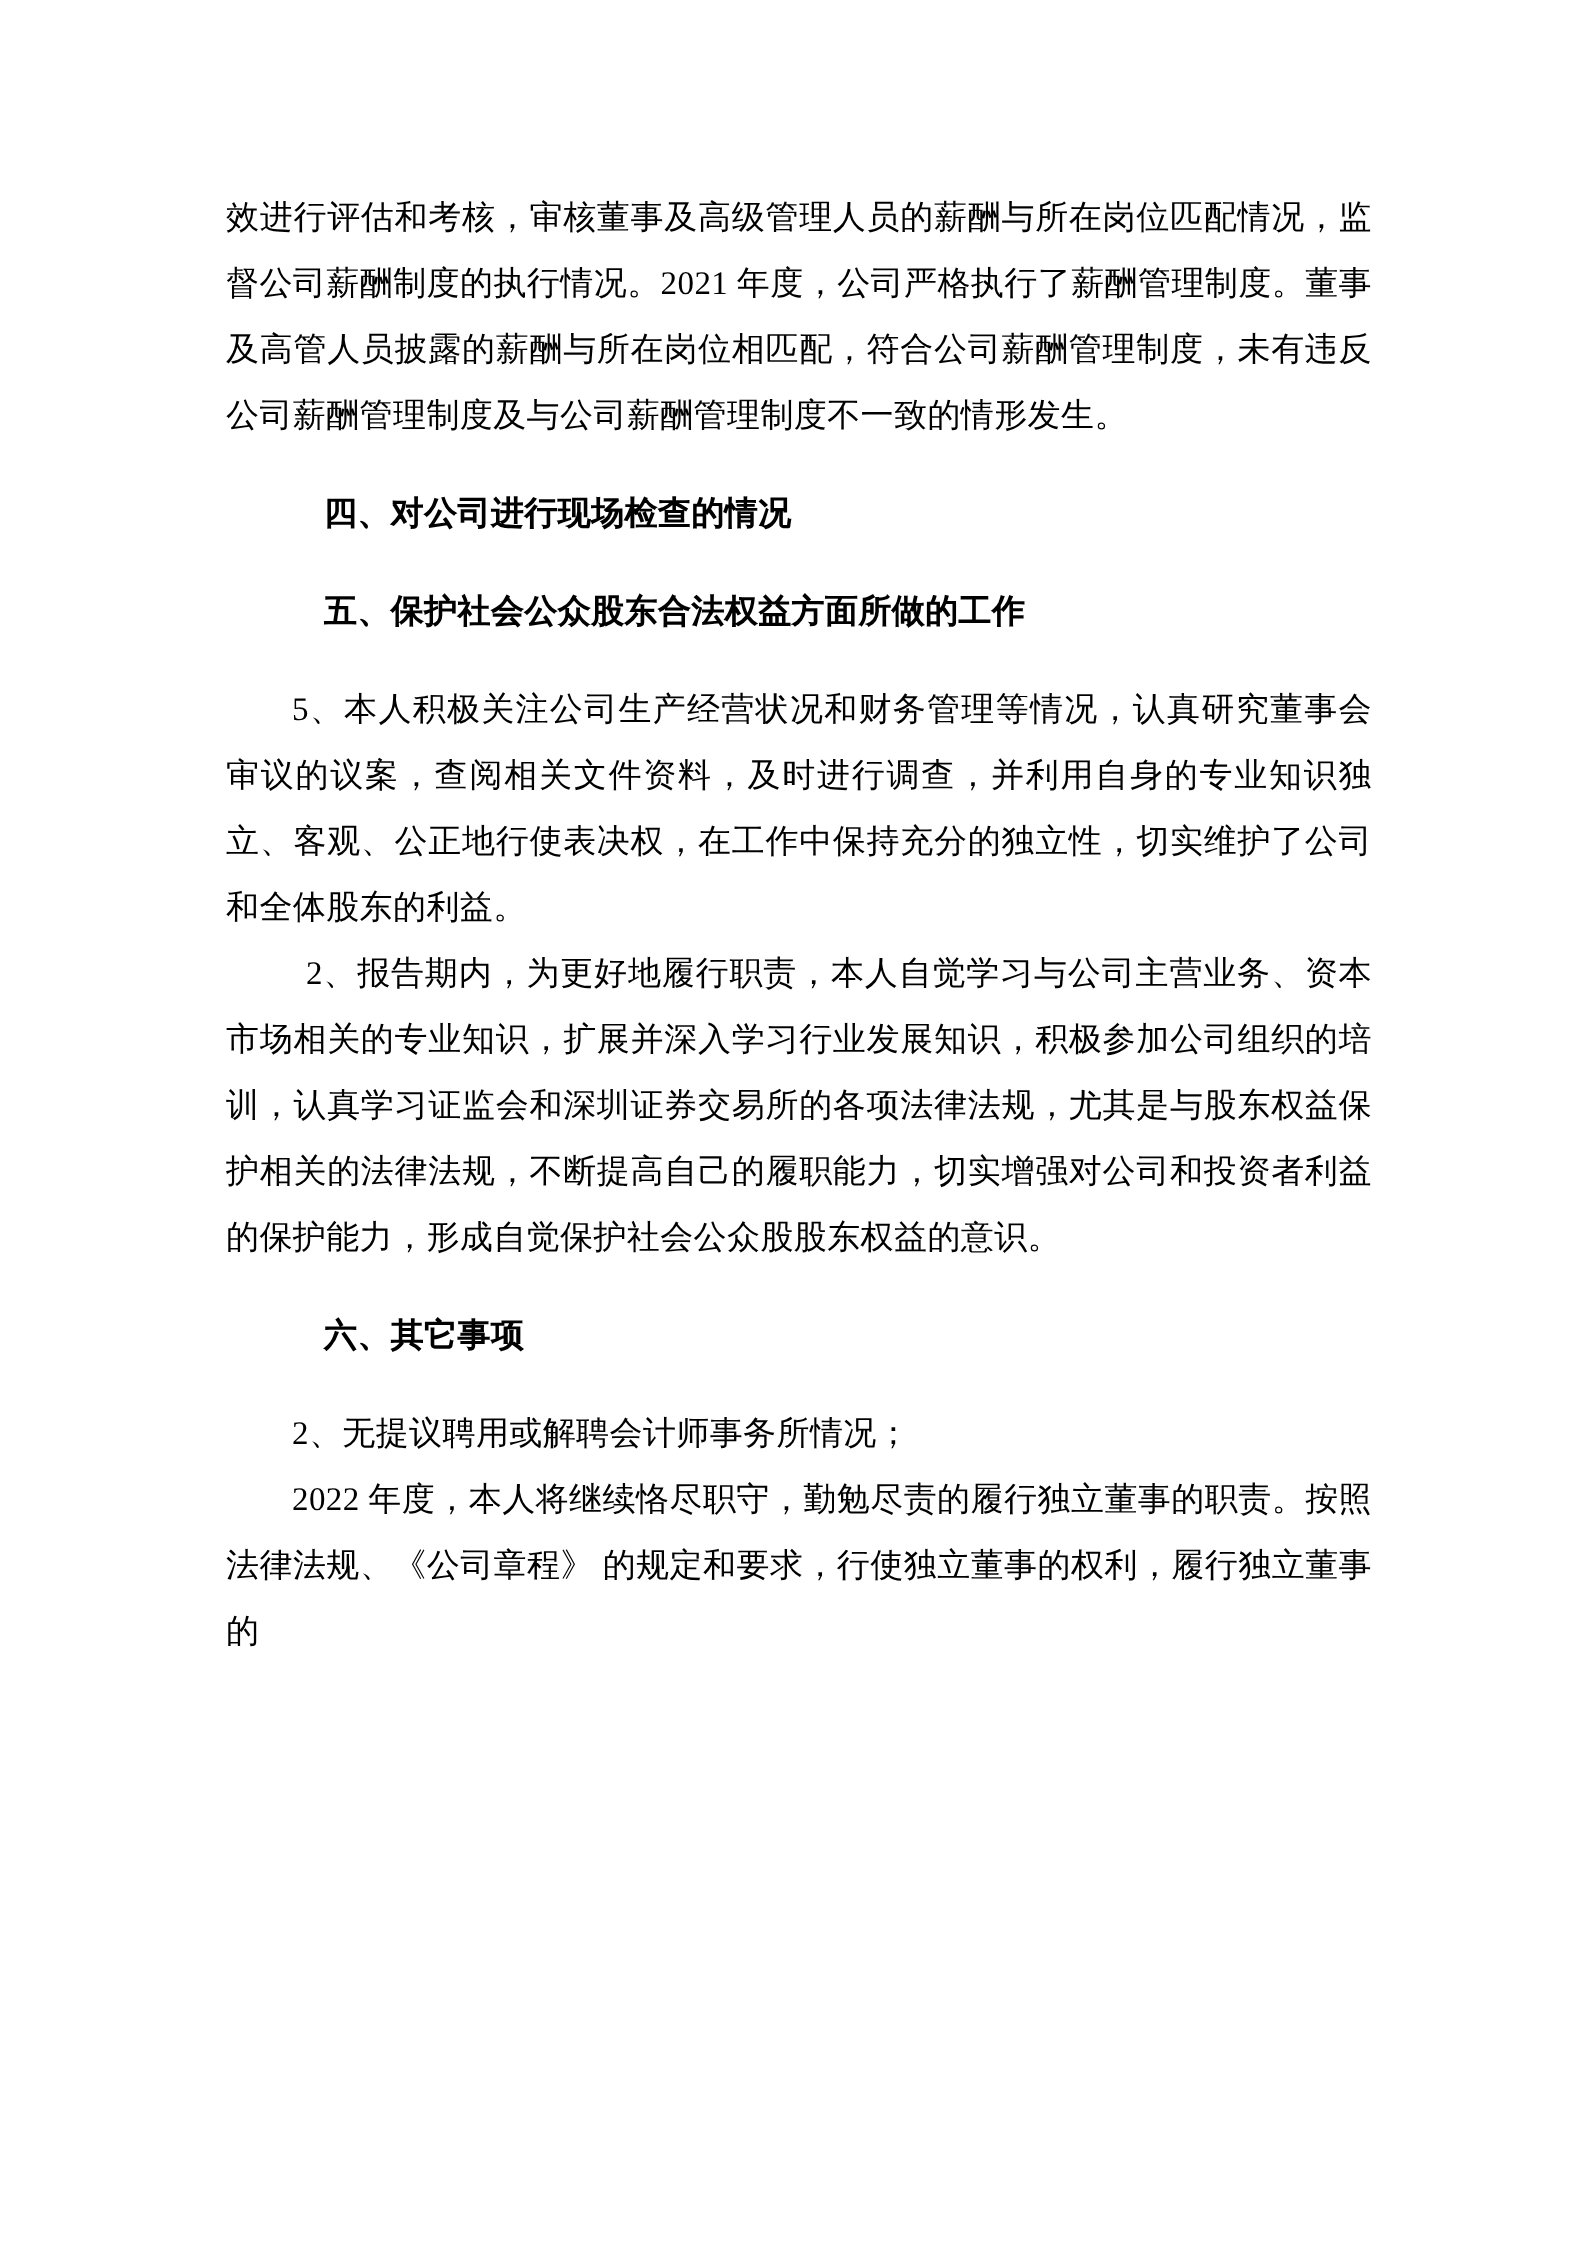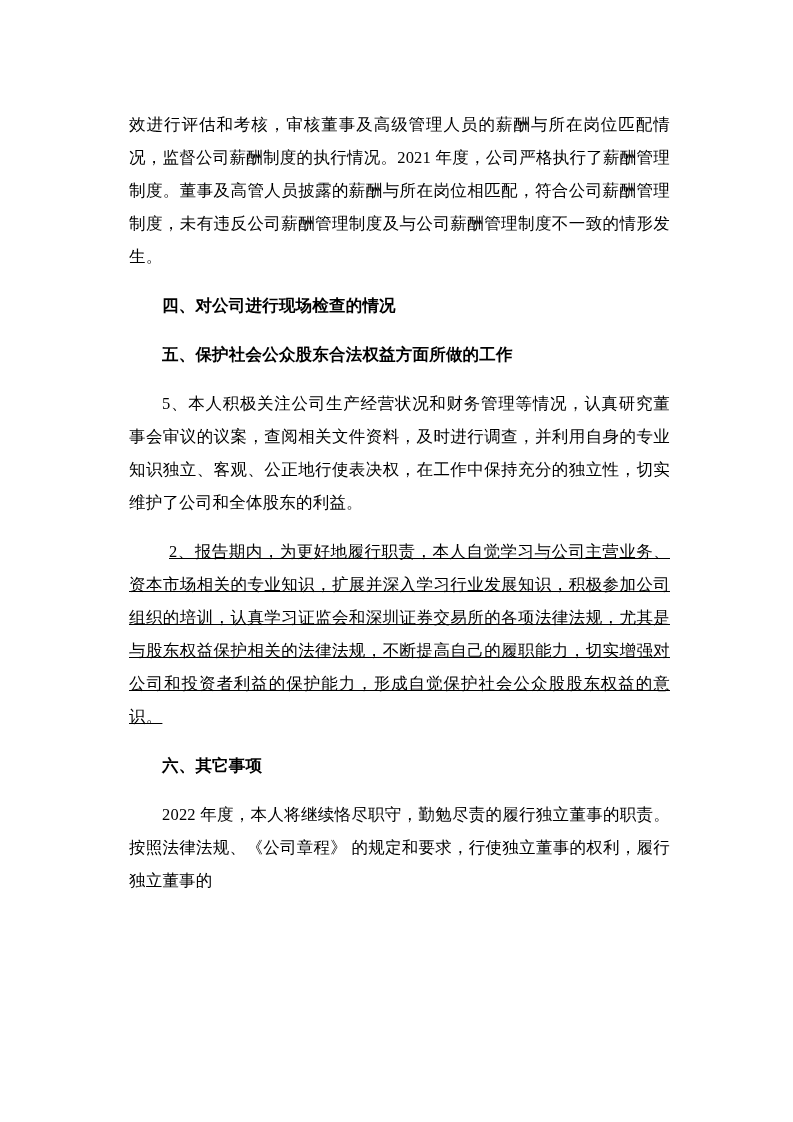--- a/index.html
+++ b/index.html
@@ -21,29 +21,28 @@
     position: absolute;
     left: 113px;
     top: 92px;
     width: 573px;
   }
   .para {
     font-size: 16.5px;
     line-height: 33px;
     text-align: justify;
     text-justify: inter-ideograph;
-    margin: 16px;
+    margin: 0;
     letter-spacing: 0.2px;
   }
   .para.indent2 {
     text-indent: 33px;
   }
   .para.indent-wide {
     text-indent: 40px;
-    text-decoration: underline;
   }
   .heading {
     font-size: 16.5px;
     line-height: 33px;
     font-weight: bold;
     text-indent: 33px;
     margin: 16px;
     letter-spacing: 0.2px;
   }
 </style>
@@ -60,19 +59,20 @@
 
     <p class="heading">五、保护社会公众股东合法权益方面所做的工作</p>
 
     <p class="para indent2">5、本人积极关注公司生产经营状况和财务管理等情况，认真研究董事会审议的议案，查阅相关文件资料，及时进行调查，并利用自身的专业知识独立、客观、公正地行使表决权，在工作中保持充分的独立性，切实维护了公司和全体股东的利益。</p>
 
     <p class="para indent-wide">2、报告期内，为更好地履行职责，本人自觉学习与公司主营业务、资本市场相关的专业知识，扩展并深入学习行业发展知识，积极参加公司组织的培训，认真学习证监会和深圳证券交易所的各项法律法规，尤其是与股东权益保护相关的法律法规，不断提高自己的履职能力，切实增强对公司和投资者利益的保护能力，形成自觉保护社会公众股股东权益的意识。</p>
 
     <p class="heading">六、其它事项</p>
 
 
+    <p class="para indent2">2、无提议聘用或解聘会计师事务所情况；</p>
 
 
 
     <p class="para indent2">2022 年度，本人将继续恪尽职守，勤勉尽责的履行独立董事的职责。按照法律法规、《公司章程》 的规定和要求，行使独立董事的权利，履行独立董事的</p>
 
   </div>
 </div>
 
 </body></html>

